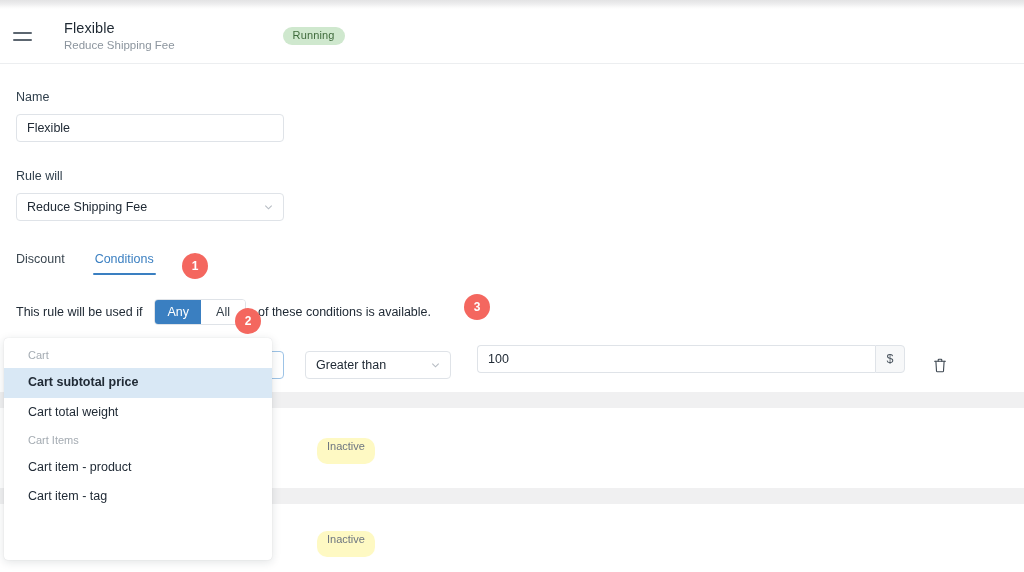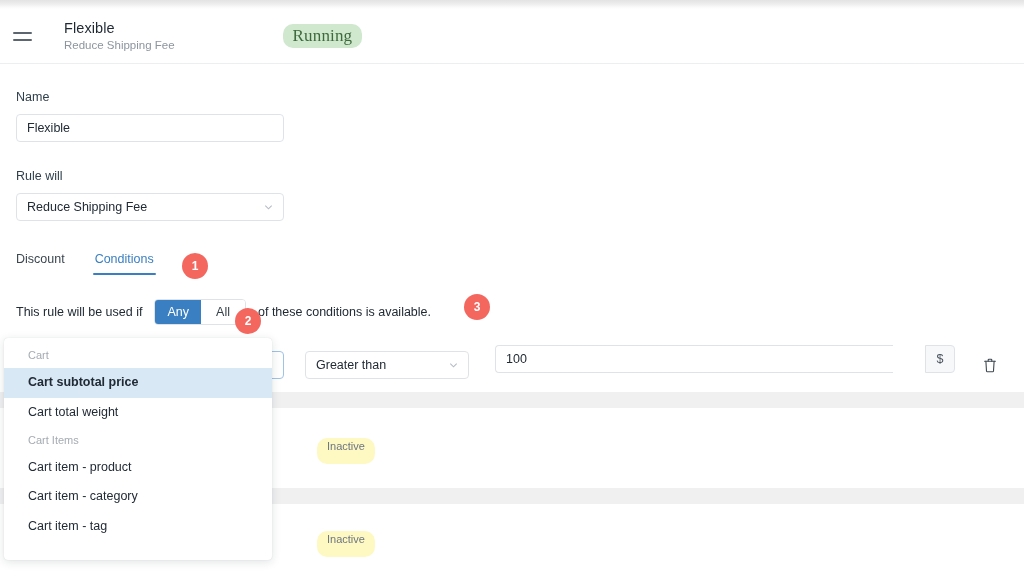--- a/index.html
+++ b/index.html
@@ -70,26 +70,25 @@
     margin-bottom: 3px;
   }
   .header-subtitle {
     font-size: 11.5px;
     color: #8c959e;
   }
   .status-badge {
     margin-left: 108px;
     background: #cfe8ce;
     color: #3f6b3c;
-    font-size: 17px;
+    font-size: 11px;
     padding: 3px 10px 4px 10px;
     border-radius: 10px;
     line-height: 1;
     letter-spacing: .15px;
-    font-family: Liberation Serif, serif;
   }
 
   
   .bg-band {
     position: absolute;
     left: 0; width: 1024px; height: 16px;
     background: #f0f0f1;
     z-index: 1;
   }
   .bg-band.one { top: 392px; }
@@ -247,39 +246,38 @@
     display: flex;
     align-items: center;
     padding: 0 10px;
     font-size: 12.5px;
     cursor: text;
   }
   .cond-select .ph { color: #aab2ba; }
 
   .op-select {
     position: relative;
-    width: 164px;
+    width: 146px;
     height: 28px;
     margin-left: 21px;
     border: 1px solid #dfe3e8;
     border-radius: 4px;
     background: #ffffff;
     display: flex;
     align-items: center;
     padding: 0 10px;
     font-size: 12.5px;
     color: #212b36;
     cursor: pointer;
   }
 
   .value-group {
     display: flex;
     margin-left: 26px;
     height: 40px;
-    gap: 32px;
   }
   .value-input {
     width: 398px;
     height: 28px;
     border: 1px solid #dfe3e8;
     border-right: none;
     border-radius: 4px 0 0 4px;
     background: #ffffff;
     font-family: inherit;
     font-size: 12.5px;
@@ -457,19 +455,18 @@
 
   </div>
 </div>
 
 <div class="dropdown">
   <div class="dd-group">Cart</div>
   <div class="dd-item selected">Cart subtotal price</div>
   <div class="dd-item">Cart total weight</div>
   <div class="dd-group">Cart Items</div>
   <div class="dd-item">Cart item - product</div>
-  <div class="dd-item">Cart item - category</div>
   <div class="dd-item">Cart item - tag</div>
 </div>
 
 <div class="anno a1">1</div>
 <div class="anno a2">2</div>
 <div class="anno a3">3</div>
 
 </body></html>

